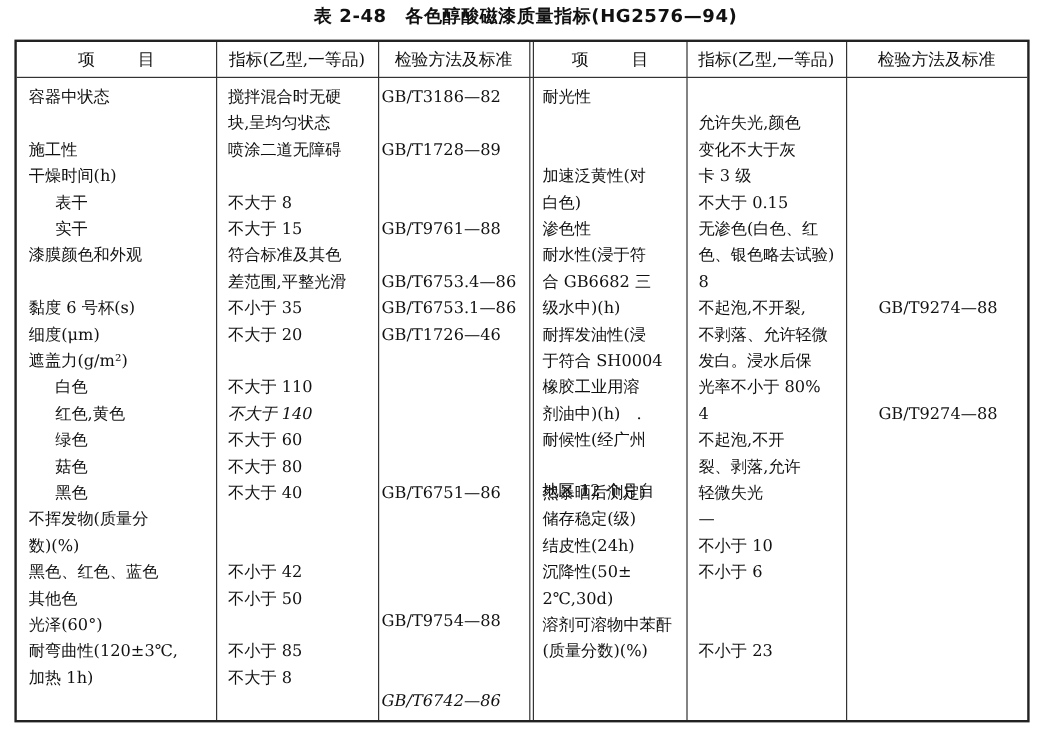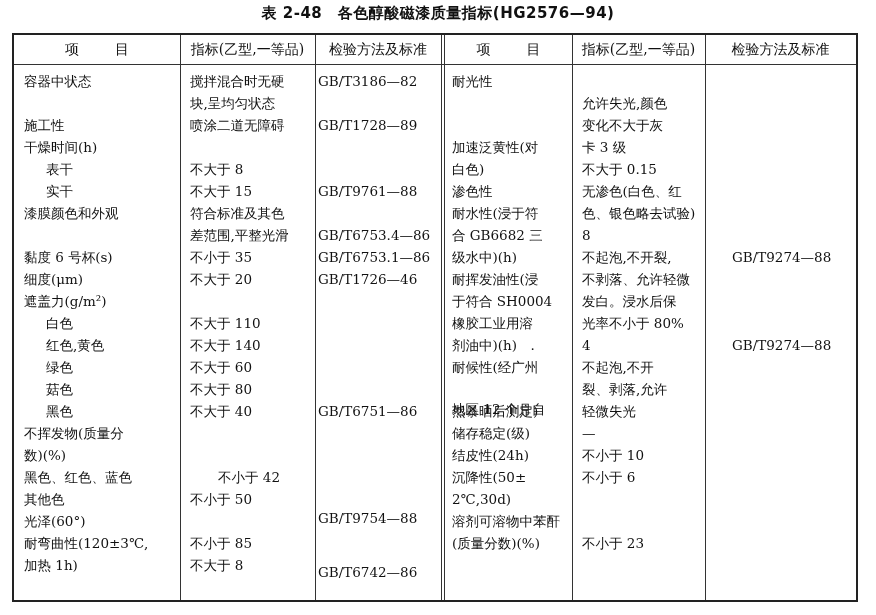--- a/index.html
+++ b/index.html
@@ -80,37 +80,37 @@
       <div class="line c2" style="top: 35px;">搅拌混合时无硬</div>
       <div class="line c2" style="top: 57px;">块,呈均匀状态</div>
       <div class="line c2" style="top: 79px;">喷涂二道无障碍</div>
       <div class="line c2" style="top: 123px;">不大于 8</div>
       <div class="line c2" style="top: 145px;">不大于 15</div>
       <div class="line c2" style="top: 167px;">符合标准及其色</div>
       <div class="line c2" style="top: 189px;">差范围,平整光滑</div>
       <div class="line c2" style="top: 211px;">不小于 35</div>
       <div class="line c2" style="top: 233px;">不大于 20</div>
       <div class="line c2" style="top: 277px;">不大于 110</div>
-      <div class="line c2" style="top: 299px;">不大于 140</div>
+      <div class="line c2" style="top: 299px; font-style: italic;">不大于 140</div>
       <div class="line c2" style="top: 321px;">不大于 60</div>
       <div class="line c2" style="top: 343px;">不大于 80</div>
       <div class="line c2" style="top: 365px;">不大于 40</div>
-      <div class="line c2" style="top: 431px; margin-left: 28px;">不小于 42</div>
+      <div class="line c2" style="top: 431px;">不小于 42</div>
       <div class="line c2" style="top: 453px;">不小于 50</div>
       <div class="line c2" style="top: 497px;">不小于 85</div>
       <div class="line c2" style="top: 519px;">不大于 8</div>
       <div class="line c3" style="top: 35px;">GB/T3186—82</div>
       <div class="line c3" style="top: 79px;">GB/T1728—89</div>
       <div class="line c3" style="top: 145px;">GB/T9761—88</div>
       <div class="line c3" style="top: 189px;">GB/T6753.4—86</div>
       <div class="line c3" style="top: 211px;">GB/T6753.1—86</div>
       <div class="line c3" style="top: 233px;">GB/T1726—46</div>
       <div class="line c3" style="top: 365px;">GB/T6751—86</div>
       <div class="line c3" style="top: 472px;">GB/T9754—88</div>
-      <div class="line c3" style="top: 526px;">GB/T6742—86</div>
+      <div class="line c3" style="top: 538px; font-style: italic;">GB/T6742—86</div>
       <div class="line c4" style="top: 35px;">耐光性</div>
       <div class="line c4" style="top: 101px;">加速泛黄性(对</div>
       <div class="line c4" style="top: 123px;">白色)</div>
       <div class="line c4" style="top: 145px;">渗色性</div>
       <div class="line c4" style="top: 167px;">耐水性(浸于符</div>
       <div class="line c4" style="top: 189px;">合 GB6682 三</div>
       <div class="line c4" style="top: 211px;">级水中)(h)</div>
       <div class="line c4" style="top: 233px;">耐挥发油性(浸</div>
       <div class="line c4" style="top: 255px;">于符合 SH0004</div>
       <div class="line c4" style="top: 277px;">橡胶工业用溶</div>

